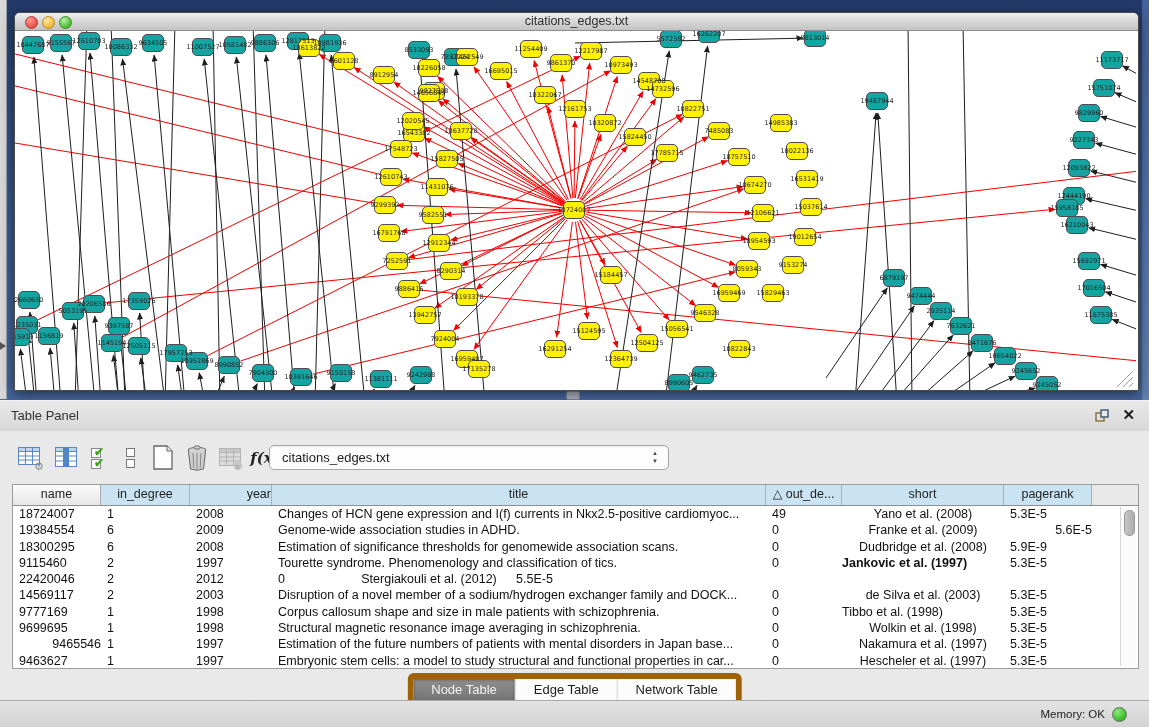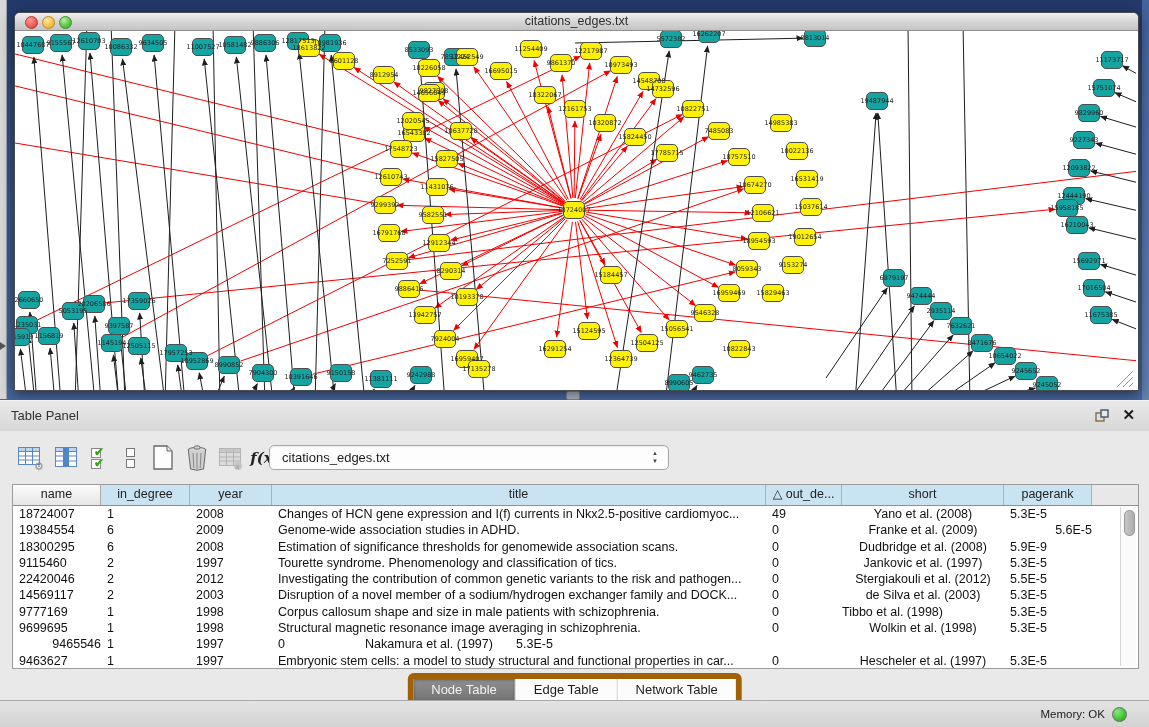--- a/index.html
+++ b/index.html
@@ -559,21 +559,21 @@
     <div class="combo">
       <span class="cval">citations_edges.txt</span>
       <div class="steppers">▲<br>▼</div>
     </div>
   </div>
 
   <div class="tbl">
     <div class="thead" id="thead">
         <div class="th gray" style="width: 88px;">name</div>
         <div class="th" style="width: 89px;">in_degree</div>
-        <div class="th" style="width: 82px;">year</div>
+        <div class="th" style="width: 82px; text-align: right;">year</div>
         <div class="th" style="width: 494px;">title</div>
         <div class="th" style="width: 76px;">△ out_de...</div>
         <div class="th" style="width: 162px;">short</div>
         <div class="th" style="width: 88px;">pagerank</div>
       </div>
     <div class="tbody" id="tbody">
         <div class="tr">
           <div class="td" style="width: 88px;">18724007</div>
           <div class="td" style="width: 89px;">1</div>
           <div class="td" style="width: 82px;">2008</div>
@@ -599,28 +599,27 @@
           <div class="td" style="width: 76px;">0</div>
           <div class="td" style="width: 162px; text-align: center; padding-left: 0px;">Dudbridge et al. (2008)</div>
           <div class="td" style="width: 88px;">5.9E-9</div>
         </div>
         <div class="tr">
           <div class="td" style="width: 88px;">9115460</div>
           <div class="td" style="width: 89px;">2</div>
           <div class="td" style="width: 82px;">1997</div>
           <div class="td" style="width: 494px;">Tourette syndrome. Phenomenology and classification of tics.</div>
           <div class="td" style="width: 76px;">0</div>
-          <div class="td" style="width: 162px; text-align: center; padding-left: 0px;">Jankovic et al. (1997)</div>
+          <div class="td" style="width: 162px; text-align: left; padding-left: 0px; font-weight: bold;">Jankovic et al. (1997)</div>
           <div class="td" style="width: 88px;">5.3E-5</div>
         </div>
         <div class="tr">
           <div class="td" style="width: 88px;">22420046</div>
           <div class="td" style="width: 89px;">2</div>
           <div class="td" style="width: 82px;">2012</div>
-          <div class="td" style="width: 494px;">Investigating the contribution of common genetic variants to the risk and pathogen...</div>
           <div class="td" style="width: 76px;">0</div>
           <div class="td" style="width: 162px; text-align: center; padding-left: 0px;">Stergiakouli et al. (2012)</div>
           <div class="td" style="width: 88px;">5.5E-5</div>
         </div>
         <div class="tr">
           <div class="td" style="width: 88px;">14569117</div>
           <div class="td" style="width: 89px;">2</div>
           <div class="td" style="width: 82px;">2003</div>
           <div class="td" style="width: 494px;">Disruption of a novel member of a sodium/hydrogen exchanger family and DOCK...</div>
           <div class="td" style="width: 76px;">0</div>
@@ -642,20 +641,21 @@
           <div class="td" style="width: 82px;">1998</div>
           <div class="td" style="width: 494px;">Structural magnetic resonance image averaging in schizophrenia.</div>
           <div class="td" style="width: 76px;">0</div>
           <div class="td" style="width: 162px; text-align: center; padding-left: 0px;">Wolkin et al. (1998)</div>
           <div class="td" style="width: 88px;">5.3E-5</div>
         </div>
         <div class="tr">
           <div class="td" style="width: 88px; text-align: right;">9465546</div>
           <div class="td" style="width: 89px;">1</div>
           <div class="td" style="width: 82px;">1997</div>
+          <div class="td" style="width: 494px;">Estimation of the future numbers of patients with mental disorders in Japan base...</div>
           <div class="td" style="width: 76px;">0</div>
           <div class="td" style="width: 162px; text-align: center; padding-left: 0px;">Nakamura et al. (1997)</div>
           <div class="td" style="width: 88px;">5.3E-5</div>
         </div>
         <div class="tr">
           <div class="td" style="width: 88px;">9463627</div>
           <div class="td" style="width: 89px;">1</div>
           <div class="td" style="width: 82px;">1997</div>
           <div class="td" style="width: 494px;">Embryonic stem cells: a model to study structural and functional properties in car...</div>
           <div class="td" style="width: 76px;">0</div>

